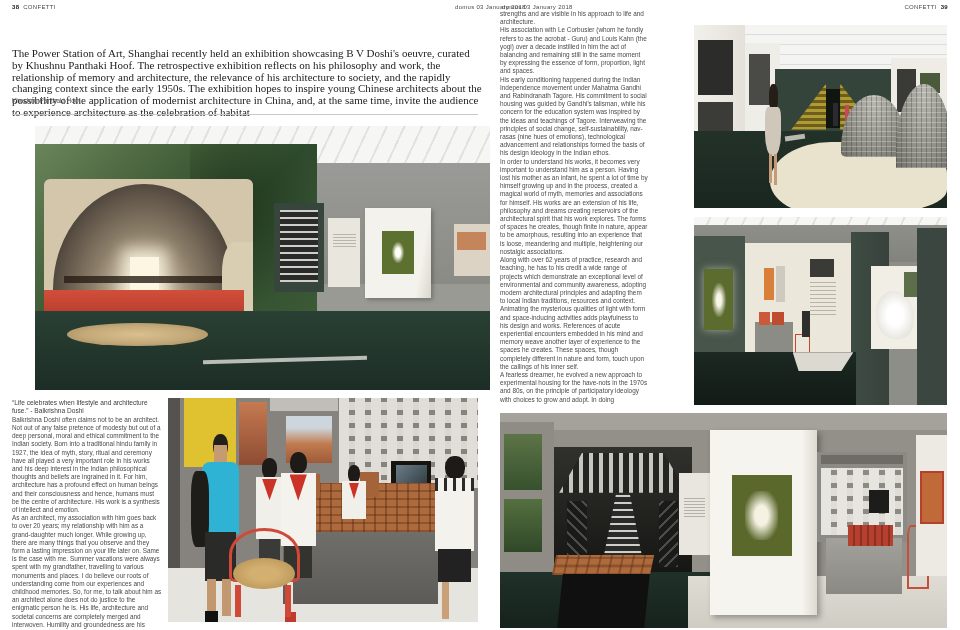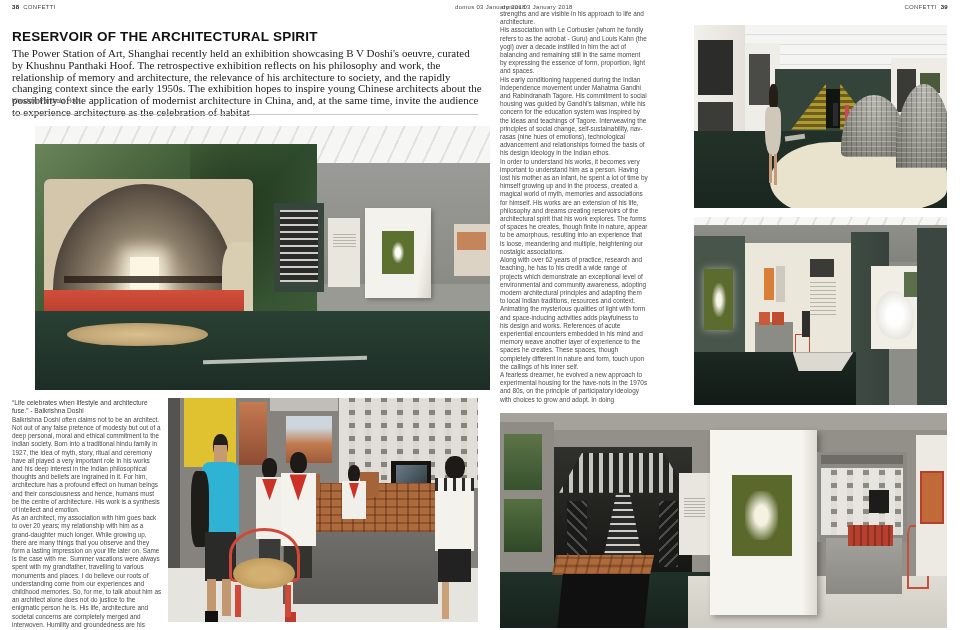--- a/index.html
+++ b/index.html
@@ -40,21 +40,20 @@
 
   <div class="hdr" style="left:12px;">
     <b>38</b>&nbsp;&nbsp;<span>CONFETTI</span>
   </div>
   <div class="hdr" style="left:455px;width:0;white-space:nowrap;transform:translateX(-100%);"><span>domus 03 January 2018</span></div>
   <div class="hdr" style="left:502px;"><span>domus 03 January 2018</span></div>
   <div class="hdr" style="right:12px;text-align:right;">
     <span>CONFETTI</span>&nbsp;&nbsp;<b>39</b>
   </div>
 
-  <h1 class="title">RESERVOIR OF THE ARCHITECTURAL SPIRIT</h1>
   <p class="standfirst">The Power Station of Art, Shanghai recently held an exhibition showcasing B V Doshi's oeuvre, curated by Khushnu Panthaki Hoof. The retrospective exhibition reflects on his philosophy and work, the relationship of memory and architecture, the relevance of his architecture to society, and the rapidly changing context since the early 1950s. The exhibition hopes to inspire young Chinese architects about the possibility of the application of modernist architecture in China, and, at the same time, invite the audience to experience architecture as the celebration of habitat</p>
   <div class="byline">Khushnu Panthaki Hoof</div>
   <div class="rule"></div>
 
   <figure class="ph" style="left:35px;top:126px;width:455px;height:264px;margin:0;background:#9a9a95;">
     <div class="sky" style="left:0;top:0;width:100%;height:16%;"></div>
     <div style="left:52%;top:14%;width:48%;height:46%;background:linear-gradient(180deg,#9a9a96,#8b8b86);"></div>
     <div style="left:0;top:7%;width:62%;height:65%;background:linear-gradient(135deg,#6b855a 0%,#44603a 35%,#2e4a2c 60%,#3c5a36 100%);">
       <div style="left:55%;top:0;width:45%;height:100%;background:radial-gradient(ellipse at 30% 40%,rgba(20,40,18,.55),transparent 70%);"></div>
     </div>

